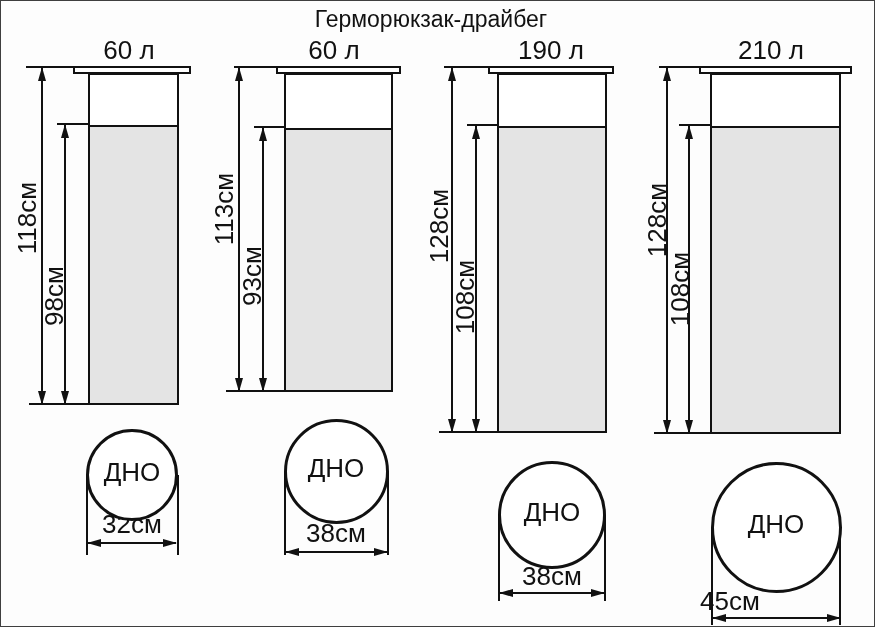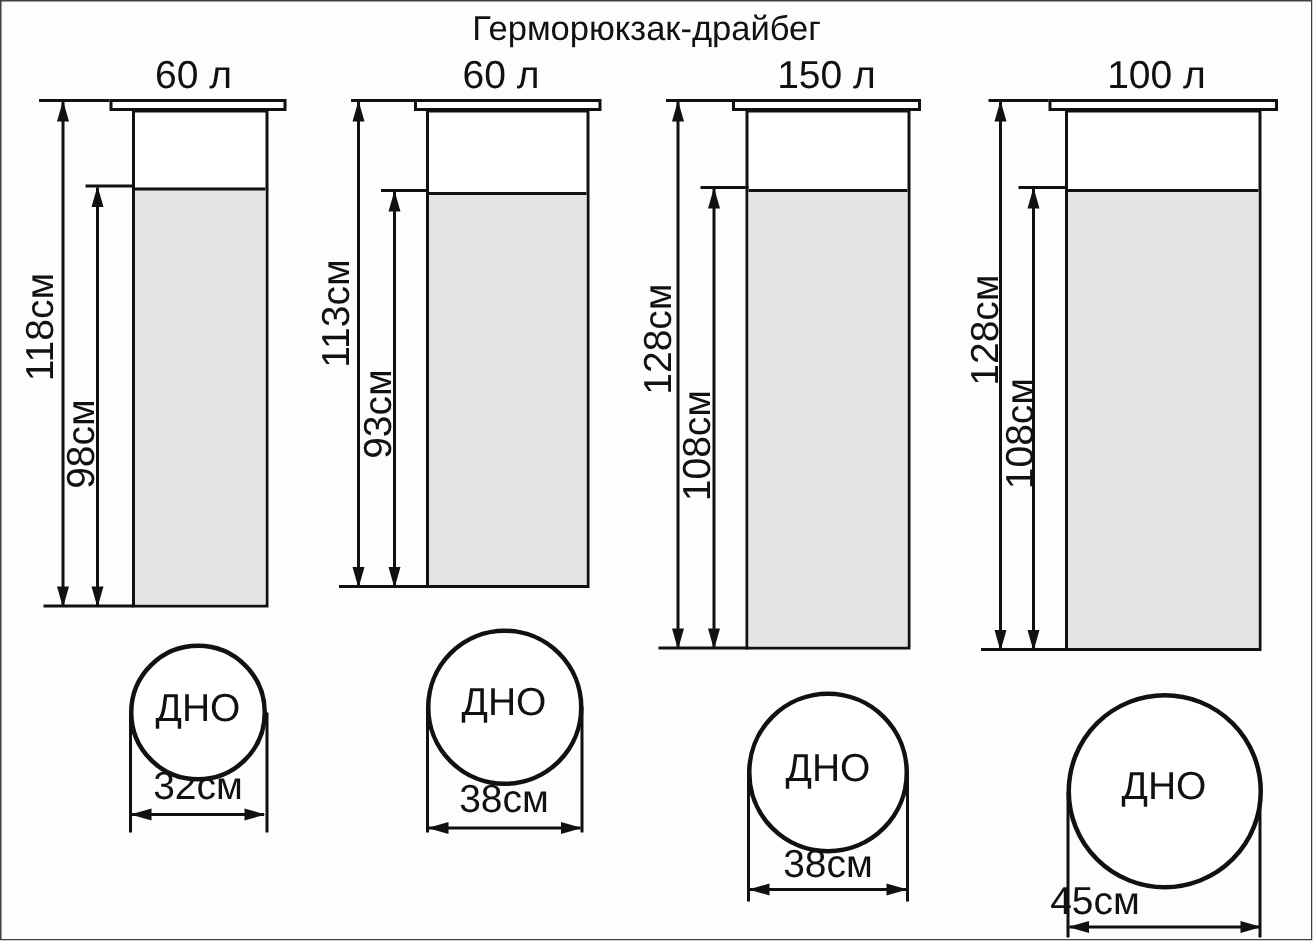--- a/index.html
+++ b/index.html
@@ -71,42 +71,42 @@
     <div class="rlabel" style="left:251px;top:275px;">93см</div>
     <div class="vline" style="left:283px;top:470px;height:84px;"></div>
     <div class="vline" style="left:386px;top:470px;height:84px;"></div>
     <div class="circle" style="left:283px;top:418px;width:105px;height:105px;"></div>
     <div class="clabel" style="left:335px;top:467px;z-index:4;">ДНО</div>
     <div class="hdim" style="left:285px;top:550px;width:101px;"></div>
     <div class="clabel" style="left:335px;top:532px;">38см</div>
   </div>
 
   <div>
-    <div class="clabel" style="left:550px;top:49px;">150 л</div>
+    <div class="clabel" style="left:550px;top:49px;">190 л</div>
     <div class="hline" style="left:443px;top:65px;width:46px;"></div>
     <div class="cap" style="left:487px;top:65px;width:126px;"></div>
     <div class="bag" style="left:496px;top:72px;width:110px;height:360px;">
       <div class="fill" style="top:51px;"></div>
     </div>
     <div class="vdim" style="left:450px;top:67px;height:364px;"></div>
     <div class="hline" style="left:466px;top:123px;width:32px;"></div>
     <div class="vdim" style="left:474px;top:125px;height:306px;"></div>
     <div class="hline" style="left:438px;top:430px;width:60px;"></div>
     <div class="rlabel" style="left:438px;top:225px;">128см</div>
     <div class="rlabel" style="left:464px;top:296px;">108см</div>
     <div class="vline" style="left:497px;top:514px;height:86px;"></div>
     <div class="vline" style="left:603px;top:514px;height:86px;"></div>
     <div class="circle" style="left:497px;top:460px;width:108px;height:108px;"></div>
     <div class="clabel" style="left:551px;top:511px;z-index:4;">ДНО</div>
     <div class="hdim" style="left:499px;top:591px;width:104px;"></div>
     <div class="clabel" style="left:551px;top:575px;">38см</div>
   </div>
 
   <div>
-    <div class="clabel" style="left:770px;top:49px;">100 л</div>
+    <div class="clabel" style="left:770px;top:49px;">210 л</div>
     <div class="hline" style="left:658px;top:65px;width:42px;"></div>
     <div class="cap" style="left:698px;top:65px;width:153px;"></div>
     <div class="bag" style="left:709px;top:72px;width:131px;height:361px;">
       <div class="fill" style="top:51px;"></div>
     </div>
     <div class="vdim" style="left:665px;top:67px;height:365px;"></div>
     <div class="hline" style="left:678px;top:123px;width:33px;"></div>
     <div class="vdim" style="left:687px;top:125px;height:307px;"></div>
     <div class="hline" style="left:653px;top:431px;width:60px;"></div>
     <div class="rlabel" style="left:656px;top:219px;">128см</div>

